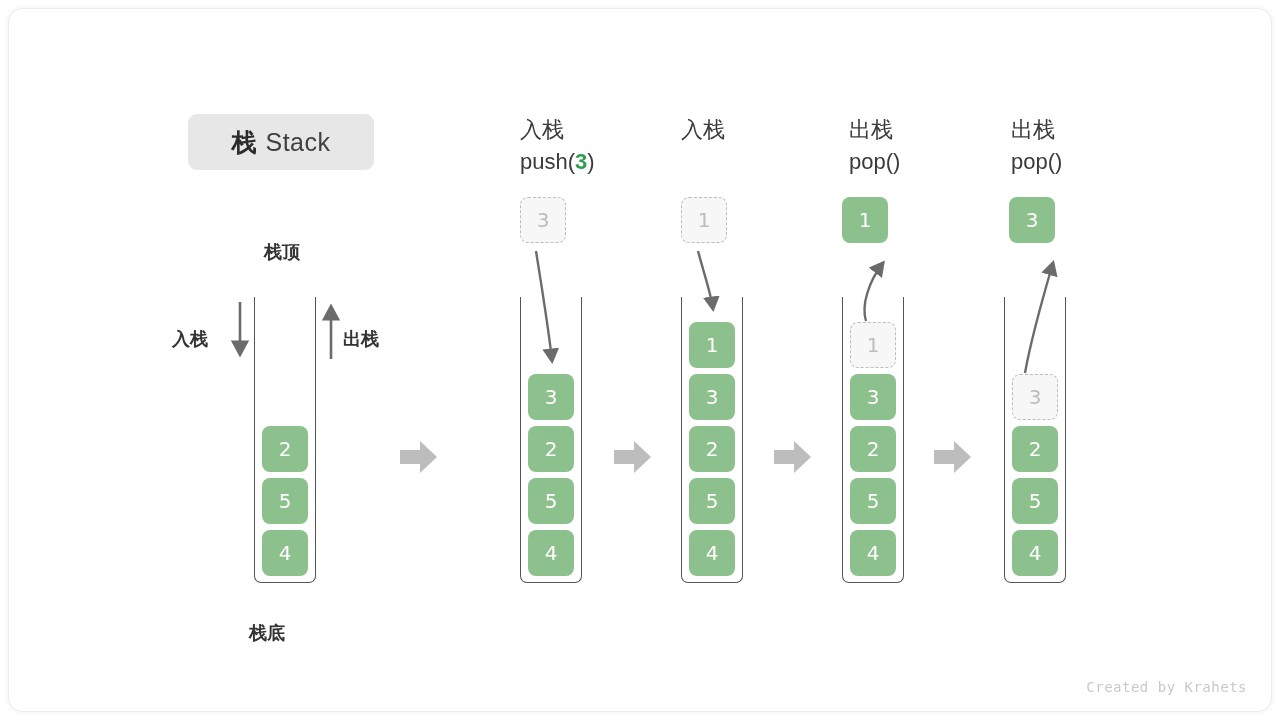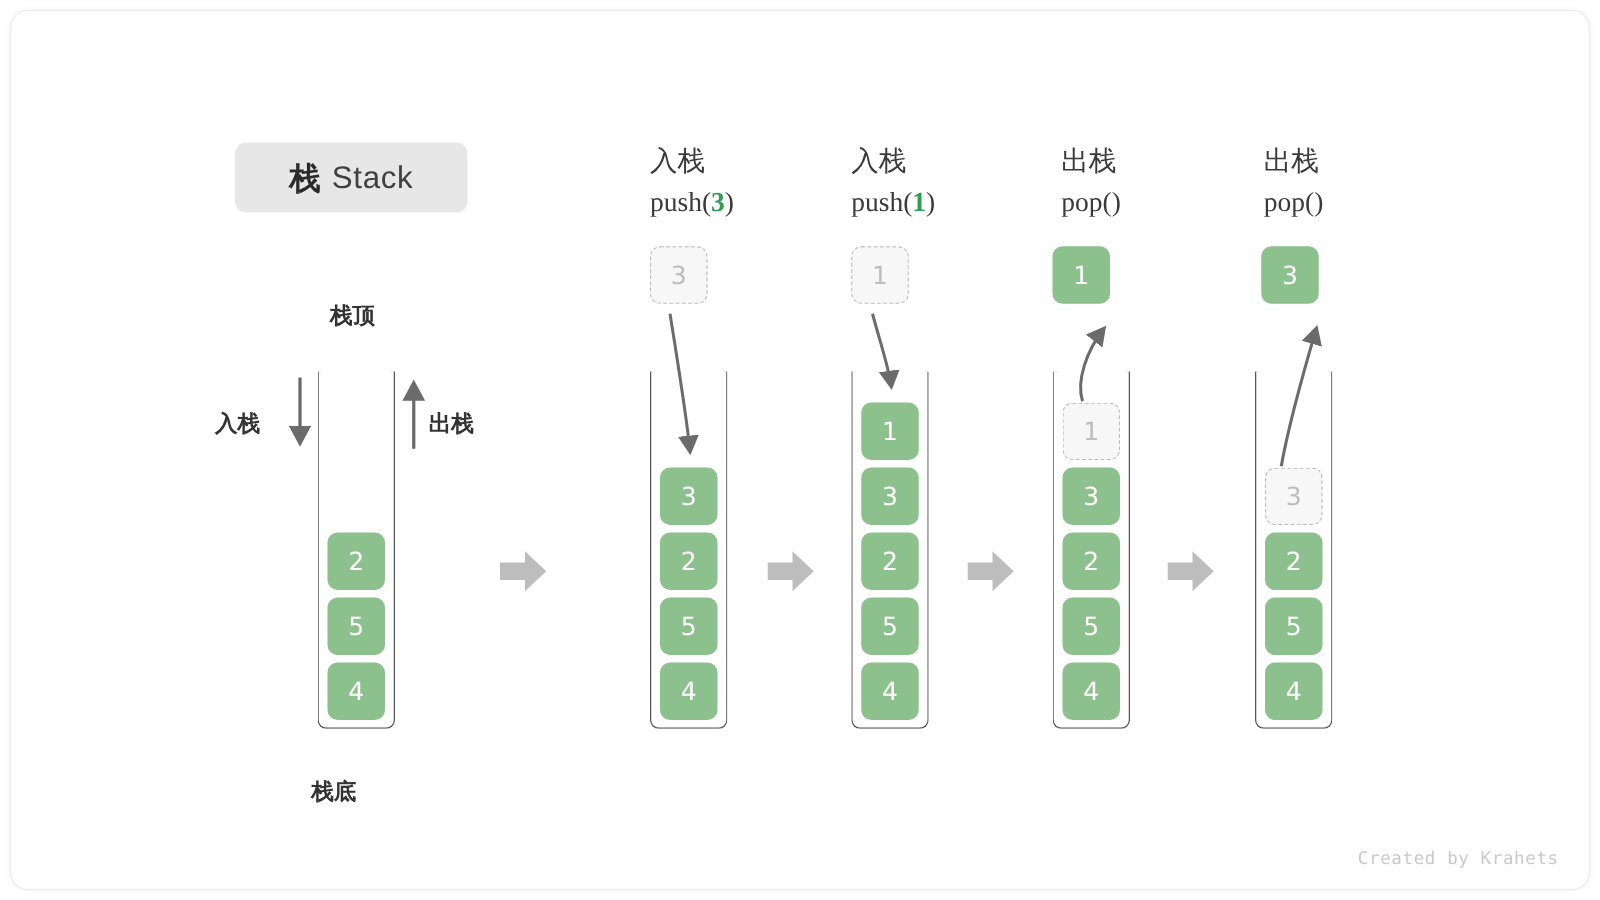--- a/index.html
+++ b/index.html
@@ -80,21 +80,21 @@
     text-align: left;
   }
   .col-header .op {
     font-family: "DejaVu Sans", sans-serif;
     font-size: 22px;
     color: #3a3a3a;
     line-height: 30px;
     white-space: nowrap;
   }
   .col-header .code {
-    font-family: Liberation Serif, serif;
+    font-family: Liberation Sans, sans-serif;
     font-size: 22px;
     color: #3a3a3a;
     line-height: 34px;
     white-space: nowrap;
   }
   .col-header .code .num {
     color: #2e9e51;
     font-weight: bold;
   }
 
@@ -177,21 +177,20 @@
     <div class="cjk-label" style="left:163px; top:318px;">入栈</div>
     <div class="cjk-label" style="left:334px; top:318px;">出栈</div>
     <div class="cjk-label" style="left:240px; top:612px;">栈底</div>
 
     <div class="col-header" style="left:511px; top:106px;">
       <div class="op">入栈</div>
       <div class="code"><span>push(</span><span class="num">3</span><span>)</span></div>
     </div>
     <div class="col-header" style="left:672px; top:106px;">
       <div class="op">入栈</div>
-      <div class="code"><span>push(</span><span class="num">1</span><span>)</span></div>
     </div>
     <div class="col-header" style="left:840px; top:106px;">
       <div class="op">出栈</div>
       <div class="code"><span>pop(</span><span class="num"></span><span>)</span></div>
     </div>
     <div class="col-header" style="left:1002px; top:106px;">
       <div class="op">出栈</div>
       <div class="code"><span>pop(</span><span class="num"></span><span>)</span></div>
     </div>
 

